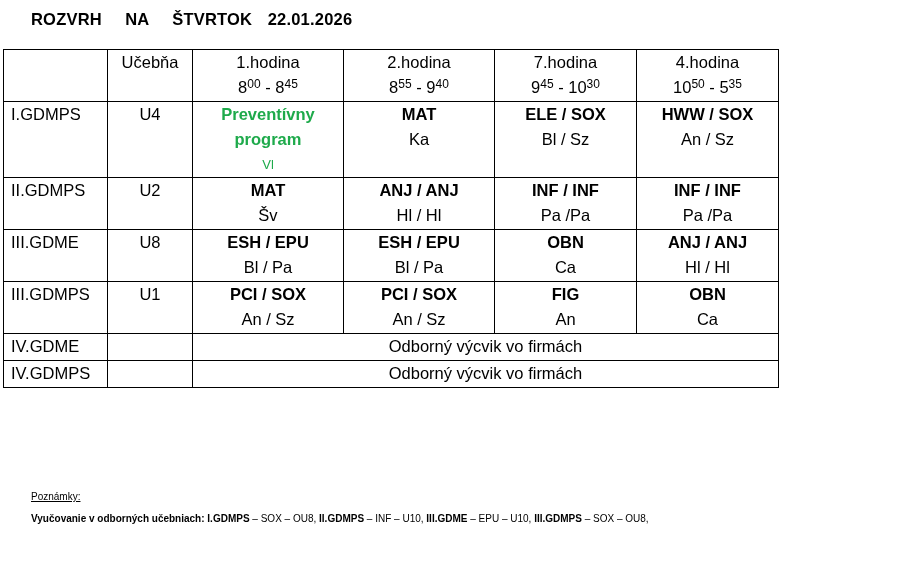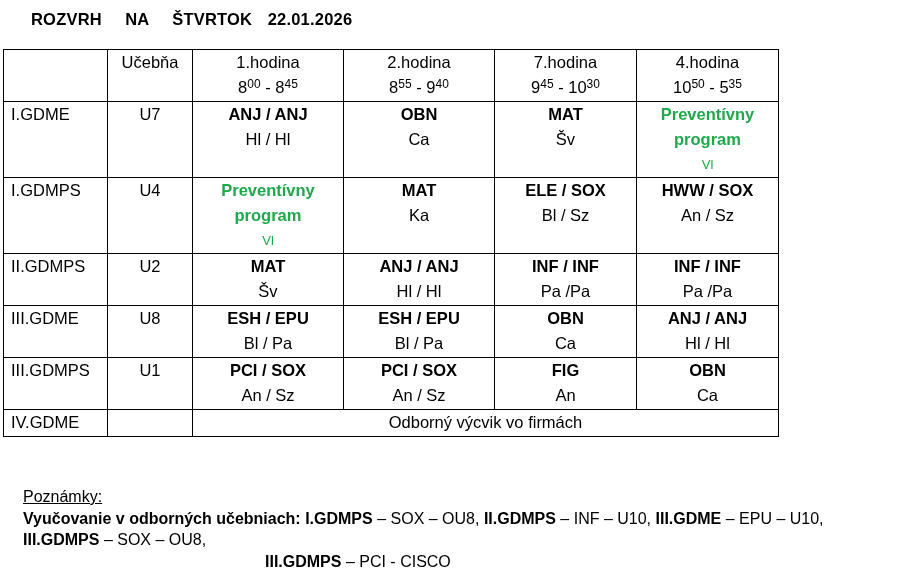--- a/index.html
+++ b/index.html
@@ -6,21 +6,21 @@
     body { width:901px; height:588px; position:relative; font-family:"Liberation Sans", sans-serif; color:#000; overflow:hidden; }
     .title { position:absolute; left:31px; top:10px; font-weight:bold; font-size:16.5px; letter-spacing:0.2px; word-spacing:3px; white-space:pre; }
     table.rozvrh { position:absolute; left:3px; top:49px; border-collapse:collapse; table-layout:fixed; width:775px; }
     table.rozvrh td { border:1.3px solid #000; font-size:16.5px; vertical-align:top; padding:0; line-height:25px; }
     td.cls { text-align:left; padding-left:7px !important; }
     td.c { text-align:center; }
     .b { font-weight:bold; }
     .sup { font-size:12px; vertical-align:top; position:relative; top:-3px;text-align:right; }
     .green { color:#1eaa4b; font-weight:bold; font-size:12.5px; line-height:19px; }
     .green .t { font-weight:normal; font-size:13px; }
-    .notes { position:absolute; left:23px; top:486px; font-size:16px; line-height:21.5px; }
+    .notes { position:absolute; left:31px; top:486px; font-size:10px; line-height:21.5px; }
     .notes .u { text-decoration:underline; }
     .notes .indent { padding-left:242px; }
   </style>
 </head>
 <body>
 
 <div class="title">ROZVRH   NA   ŠTVRTOK  22.01.2026</div>
 
 <table class="rozvrh">
   <colgroup>
@@ -46,41 +46,20 @@
     <td class="c">
           <div>7.hodina</div>
           <div><span>9</span><span class="sup">45</span> - <span>10</span><span class="sup">30</span></div>
         </td>
     <td class="c">
           <div>4.hodina</div>
           <div><span>10</span><span class="sup">50</span> - <span>5</span><span class="sup">35</span></div>
         </td>
   </tr>
 
-  <tr style="height:59px">
-    <td class="cls">I.GDME</td>
-    <td class="c">U7</td>
-    <td class="c">
-          <div class="b">ANJ / ANJ</div>
-          <div>Hl / Hl</div>
-        </td>
-    <td class="c">
-          <div class="b">OBN</div>
-          <div>Ca</div>
-        </td>
-    <td class="c">
-          <div class="b">MAT</div>
-          <div>Šv</div>
-        </td>
-    <td class="c green">
-          <div>Preventívny</div>
-          <div>program</div>
-          <div class="t">Vl</div>
-        </td>
-  </tr>
 
   <tr style="height:59px">
     <td class="cls">I.GDMPS</td>
     <td class="c">U4</td>
     <td class="c green">
           <div>Preventívny</div>
           <div>program</div>
           <div class="t">Vl</div>
         </td>
     <td class="c">
@@ -160,20 +139,24 @@
           <div>Ca</div>
         </td>
   </tr>
 
   <tr style="height:27px">
     <td class="cls">IV.GDME</td>
     <td class="c"></td>
     <td class="c" colspan="4">Odborný výcvik vo firmách</td>
   </tr>
 
+  <tr style="height:27px">
+    <td class="cls">IV.GDMPS</td>
+    <td class="c"></td>
+    <td class="c" colspan="4">Odborný výcvik vo firmách</td>
+  </tr>
 </tbody>
   </table>
 
 <div class="notes">
   <div class="u">Poznámky:</div>
   <div><b>Vyučovanie v odborných učebniach:</b><b> I.GDMPS</b><span> – SOX – OU8,</span><b> II.GDMPS</b><span> – INF – U10,</span><b> III.GDME</b><span> – EPU – U10,</span><b> III.GDMPS</b><span> – SOX – OU8,</span></div>
-  <div class="indent"><b>III.GDMPS</b><span> – PCI - CISCO</span></div>
 </div>
 
 </body></html>

